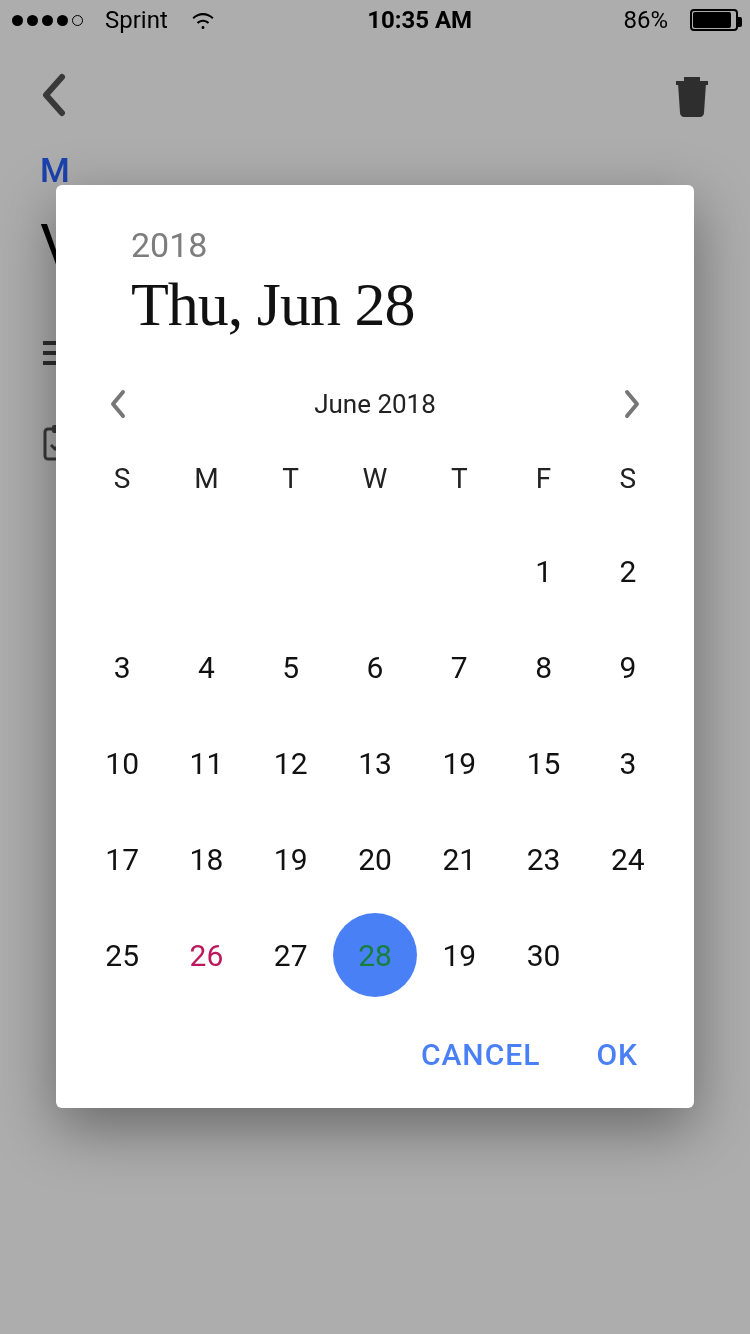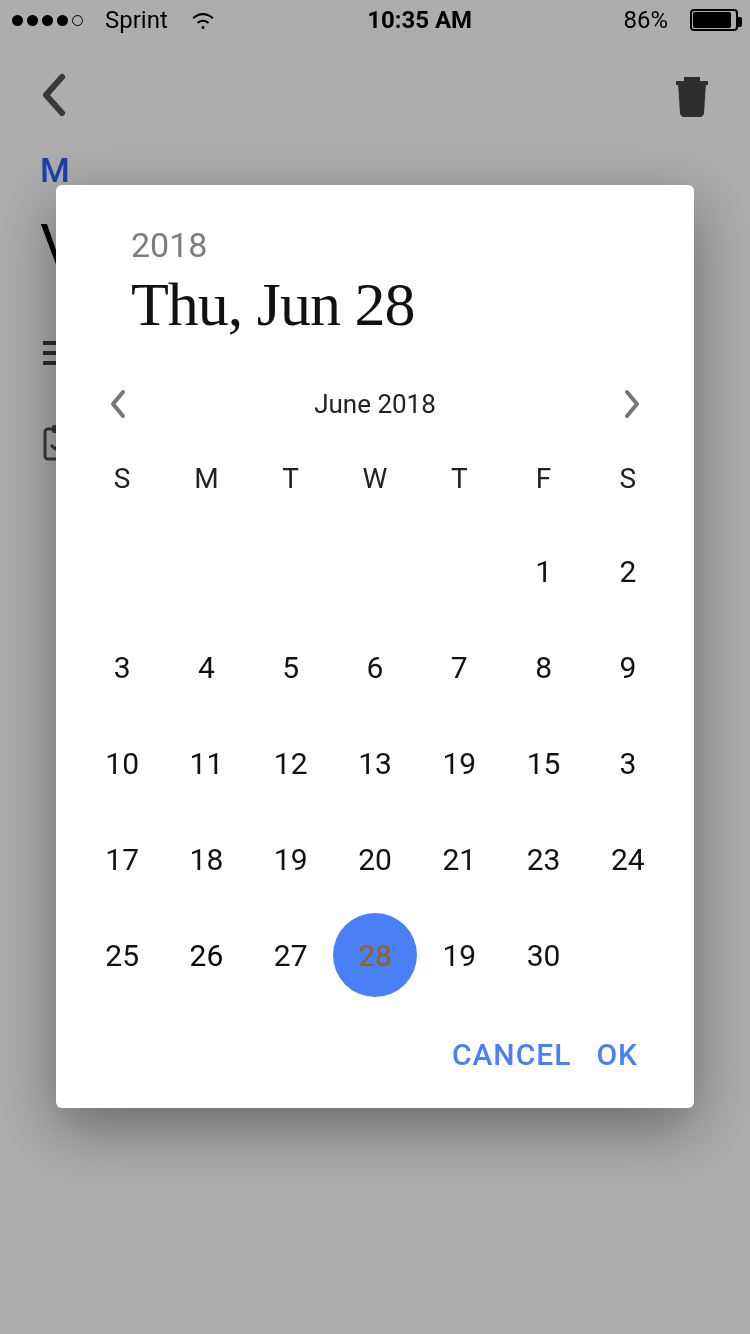--- a/index.html
+++ b/index.html
@@ -115,37 +115,37 @@
     .day {
       height:96px;
       display:flex;
       align-items:center;
       justify-content:center;
       font-size:30px;
       color:#111;
       cursor:pointer;
       position:relative;
     }
-    .day.today { color:#000000; }
-    .day.selected { color:#a16207; z-index:1; }
+    .day.today { color:#be185d; }
+    .day.selected { color:#15803d; z-index:1; }
     .day.selected::before {
       content:"";
       position:absolute;
       width:84px;
       height:84px;
       border-radius:50%;
       background:#4a80f5;
       z-index:-1;
     }
     .day.blank { cursor:default; }
 
     .dlg-actions {
       display:flex;
       justify-content:flex-end;
-      gap:25px;
+      gap:56px;
       padding: 34px 56px 0 0;
     }
     .dlg-btn {
       font-size:30px;
       font-weight:500;
       letter-spacing:1px;
       color:#4a80f5;
       background:none;
       border:none;
       cursor:pointer;

